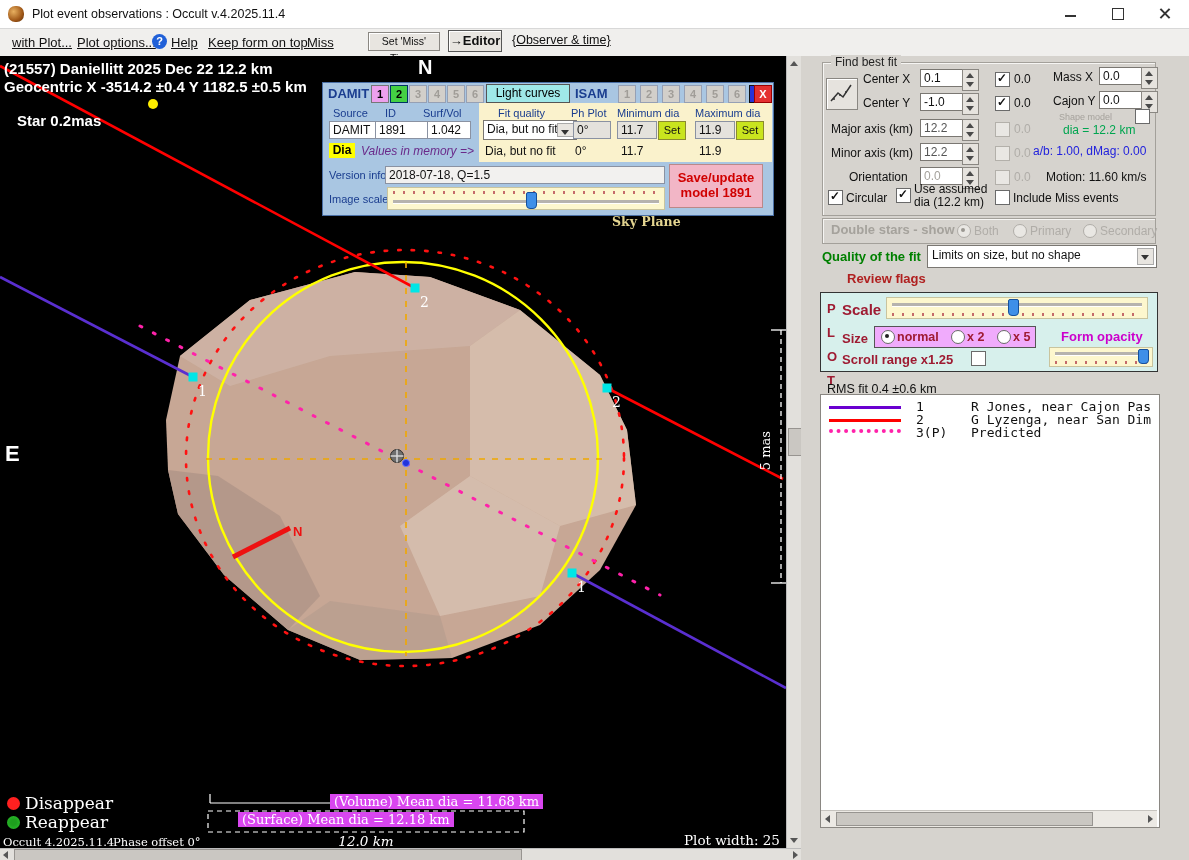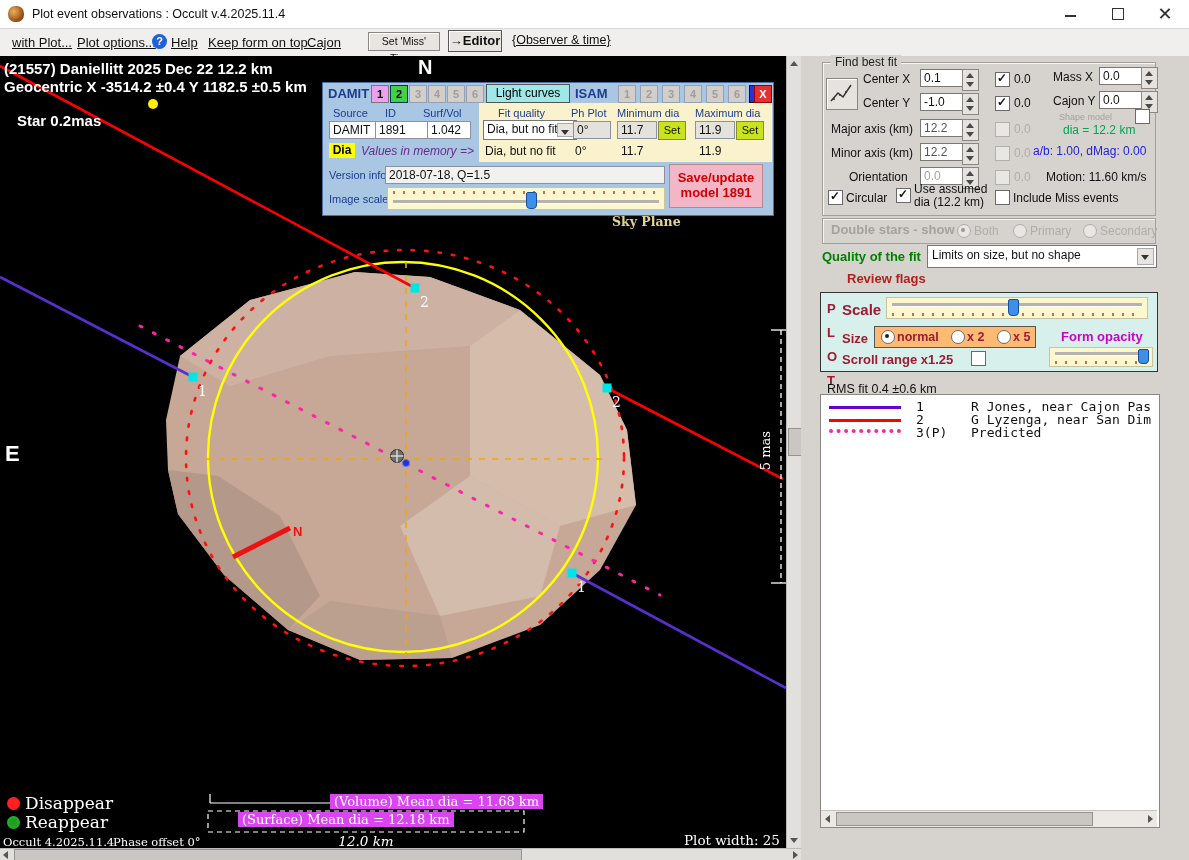--- a/index.html
+++ b/index.html
@@ -86,21 +86,21 @@
         <div class="wx2"></div>
       </div>
   </div>
 
   <div class="menubar">
     <div class="mitem" style="left:12px;">with Plot...</div>
     <div class="mitem" style="left:77px;">Plot options...</div>
     <div class="help-ic">?</div>
     <div class="mitem" style="left:171px;">Help</div>
     <div class="mitem" style="left:208px;">Keep form on top</div>
-    <div class="mitem" style="left:307px;">Cajon</div>
+    <div class="mitem" style="left:307px;">Miss</div>
     <div class="mini-btn" style="left:368px;top:3px;width:70px;height:17px;line-height:17px;">Set 'Miss' Times</div>
     <div class="mini-btn" style="left:448px;top:1px;width:52px;height:20px;line-height:20px;font-size:13px;font-weight:bold;border-color:#555;">→Editor</div>
     <div class="mitem" style="left:512px;top:4px;font-size:12.5px;">{Observer &amp; time}</div>
   </div>
 
   <div class="plot">
     <svg width="786" height="792" style="position:absolute;left:0;top:0;">
 
       <polygon points="355,216 430,221 520,254 600,319 627,374 636,449 600,514 540,569 452,602 360,604 288,574 224,519 178,458 168,414 166,364 180,300 250,244" fill="#c7a795"></polygon>
       <polygon points="180,300 250,244 355,216 430,221 520,254 470,290 330,300 230,330" fill="#cdb3a4" opacity="0.9"></polygon>
@@ -343,21 +343,21 @@
 
     <div class="abs" style="left:19px;top:236px;width:336px;height:78px;background:#d7f0ec;border:1px solid #333;">
       <div class="abs maroon" style="left:6px;top:4px;width:12px;font-size:13px;line-height:24px;word-break:break-all;">PLOT</div>
       <div class="abs maroon" style="left:21px;top:8px;font-size:15px;">Scale</div>
       <div class="slider" style="left:65px;top:4px;width:260px;height:20px;">
         <div class="groove" style="top:5px;"></div>
         <div class="tix" style="bottom:2px;"></div>
         <div class="sl-thumb" style="left:121px;top:1px;"></div>
       </div>
       <div class="abs maroon" style="left:21px;top:38px;font-size:13px;">Size</div>
-      <div class="abs" style="left:53px;top:33px;width:160px;height:20px;background:#fdba74;border:1px solid #555;">
+      <div class="abs" style="left:53px;top:33px;width:160px;height:20px;background:#f0abfc;border:1px solid #555;">
         <div class="rd on" style="left:6px;top:3px;"></div>
         <div class="abs maroon" style="left:22px;top:3px;font-size:12.5px;">normal</div>
         <div class="rd" style="left:76px;top:3px;"></div>
         <div class="abs maroon" style="left:92px;top:3px;font-size:12.5px;">x 2</div>
         <div class="rd" style="left:122px;top:3px;"></div>
         <div class="abs maroon" style="left:138px;top:3px;font-size:12.5px;">x 5</div>
       </div>
       <div class="abs" style="left:240px;top:36px;font-size:13px;font-weight:bold;color:#cc00cc;">Form opacity</div>
       <div class="slider" style="left:228px;top:54px;width:102px;height:18px;">
         <div class="groove" style="top:4px;"></div>

